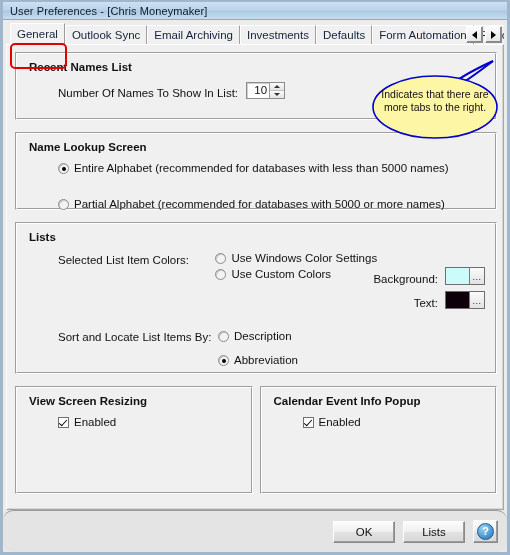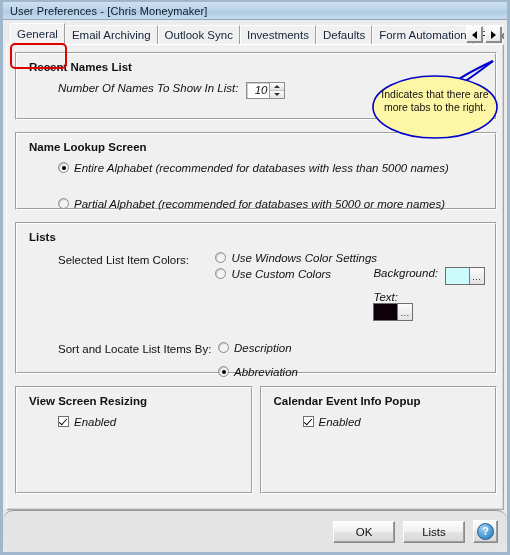--- a/index.html
+++ b/index.html
@@ -172,21 +172,21 @@
     position: relative;
   }
   .group-title {
     font-weight: bold;
     font-size: 11.5px;
     color: #111111;
     margin-bottom: 9px;
   }
 
   
-  .row { display: flex; align-items: flex-start; font-style: italic; }
+  .row { display: flex; align-items: flex-end; }
   .lbl { font-size: 11.5px; color: #111111; white-space: nowrap; }
 
   
   .radio {
     width: 11px; height: 11px;
     border-radius: 50%;
     border: 1px solid #8b8b8b;
     background: #f3f3f3;
     box-shadow: inset 1px 1px 0 #c9c9c9;
     box-sizing: border-box;
@@ -409,24 +409,24 @@
     <span class="title-text">User Preferences -  [Chris Moneymaker]</span>
   </div>
 
   <div id="dialog-body">
 
     <div id="tabstrip">
       <div class="tab active">
         <span>General</span>
       </div>
       <div class="tab">
+        <span>Outlook Sync</span>
+      </div>
+      <div class="tab">
         <span>Email Archiving</span>
-      </div>
-      <div class="tab">
-        <span>Outlook Sync</span>
       </div>
       <div class="tab">
         <span>Investments</span>
       </div>
       <div class="tab">
         <span>Defaults</span>
       </div>
       <div class="tab">
         <span>Form Automation</span>
       </div>
@@ -499,21 +499,21 @@
                   </div>
                 </div>
                 <div style="margin-left:6px; padding-top:15px;">
                   <div class="row" style="margin-bottom:6px; justify-content:flex-end;">
                     <span class="lbl" style="margin-right:7px;">Background:</span>
                     <span class="colorpick">
                       <span class="swatch" id="bg-swatch" style="background: rgb(204, 251, 251);"></span>
                       <span class="ellipsis">...</span>
                     </span>
                   </div>
-                  <div class="row" style="justify-content:flex-end;flex-direction:column;">
+                  <div class="row" style="justify-content:flex-end;">
                     <span class="lbl" style="margin-right:7px;">Text:</span>
                     <span class="colorpick">
                       <span class="swatch" id="text-swatch" style="background: rgb(13, 0, 8);"></span>
                       <span class="ellipsis">...</span>
                     </span>
                   </div>
                 </div>
               </div>
             </div>
           </div>

